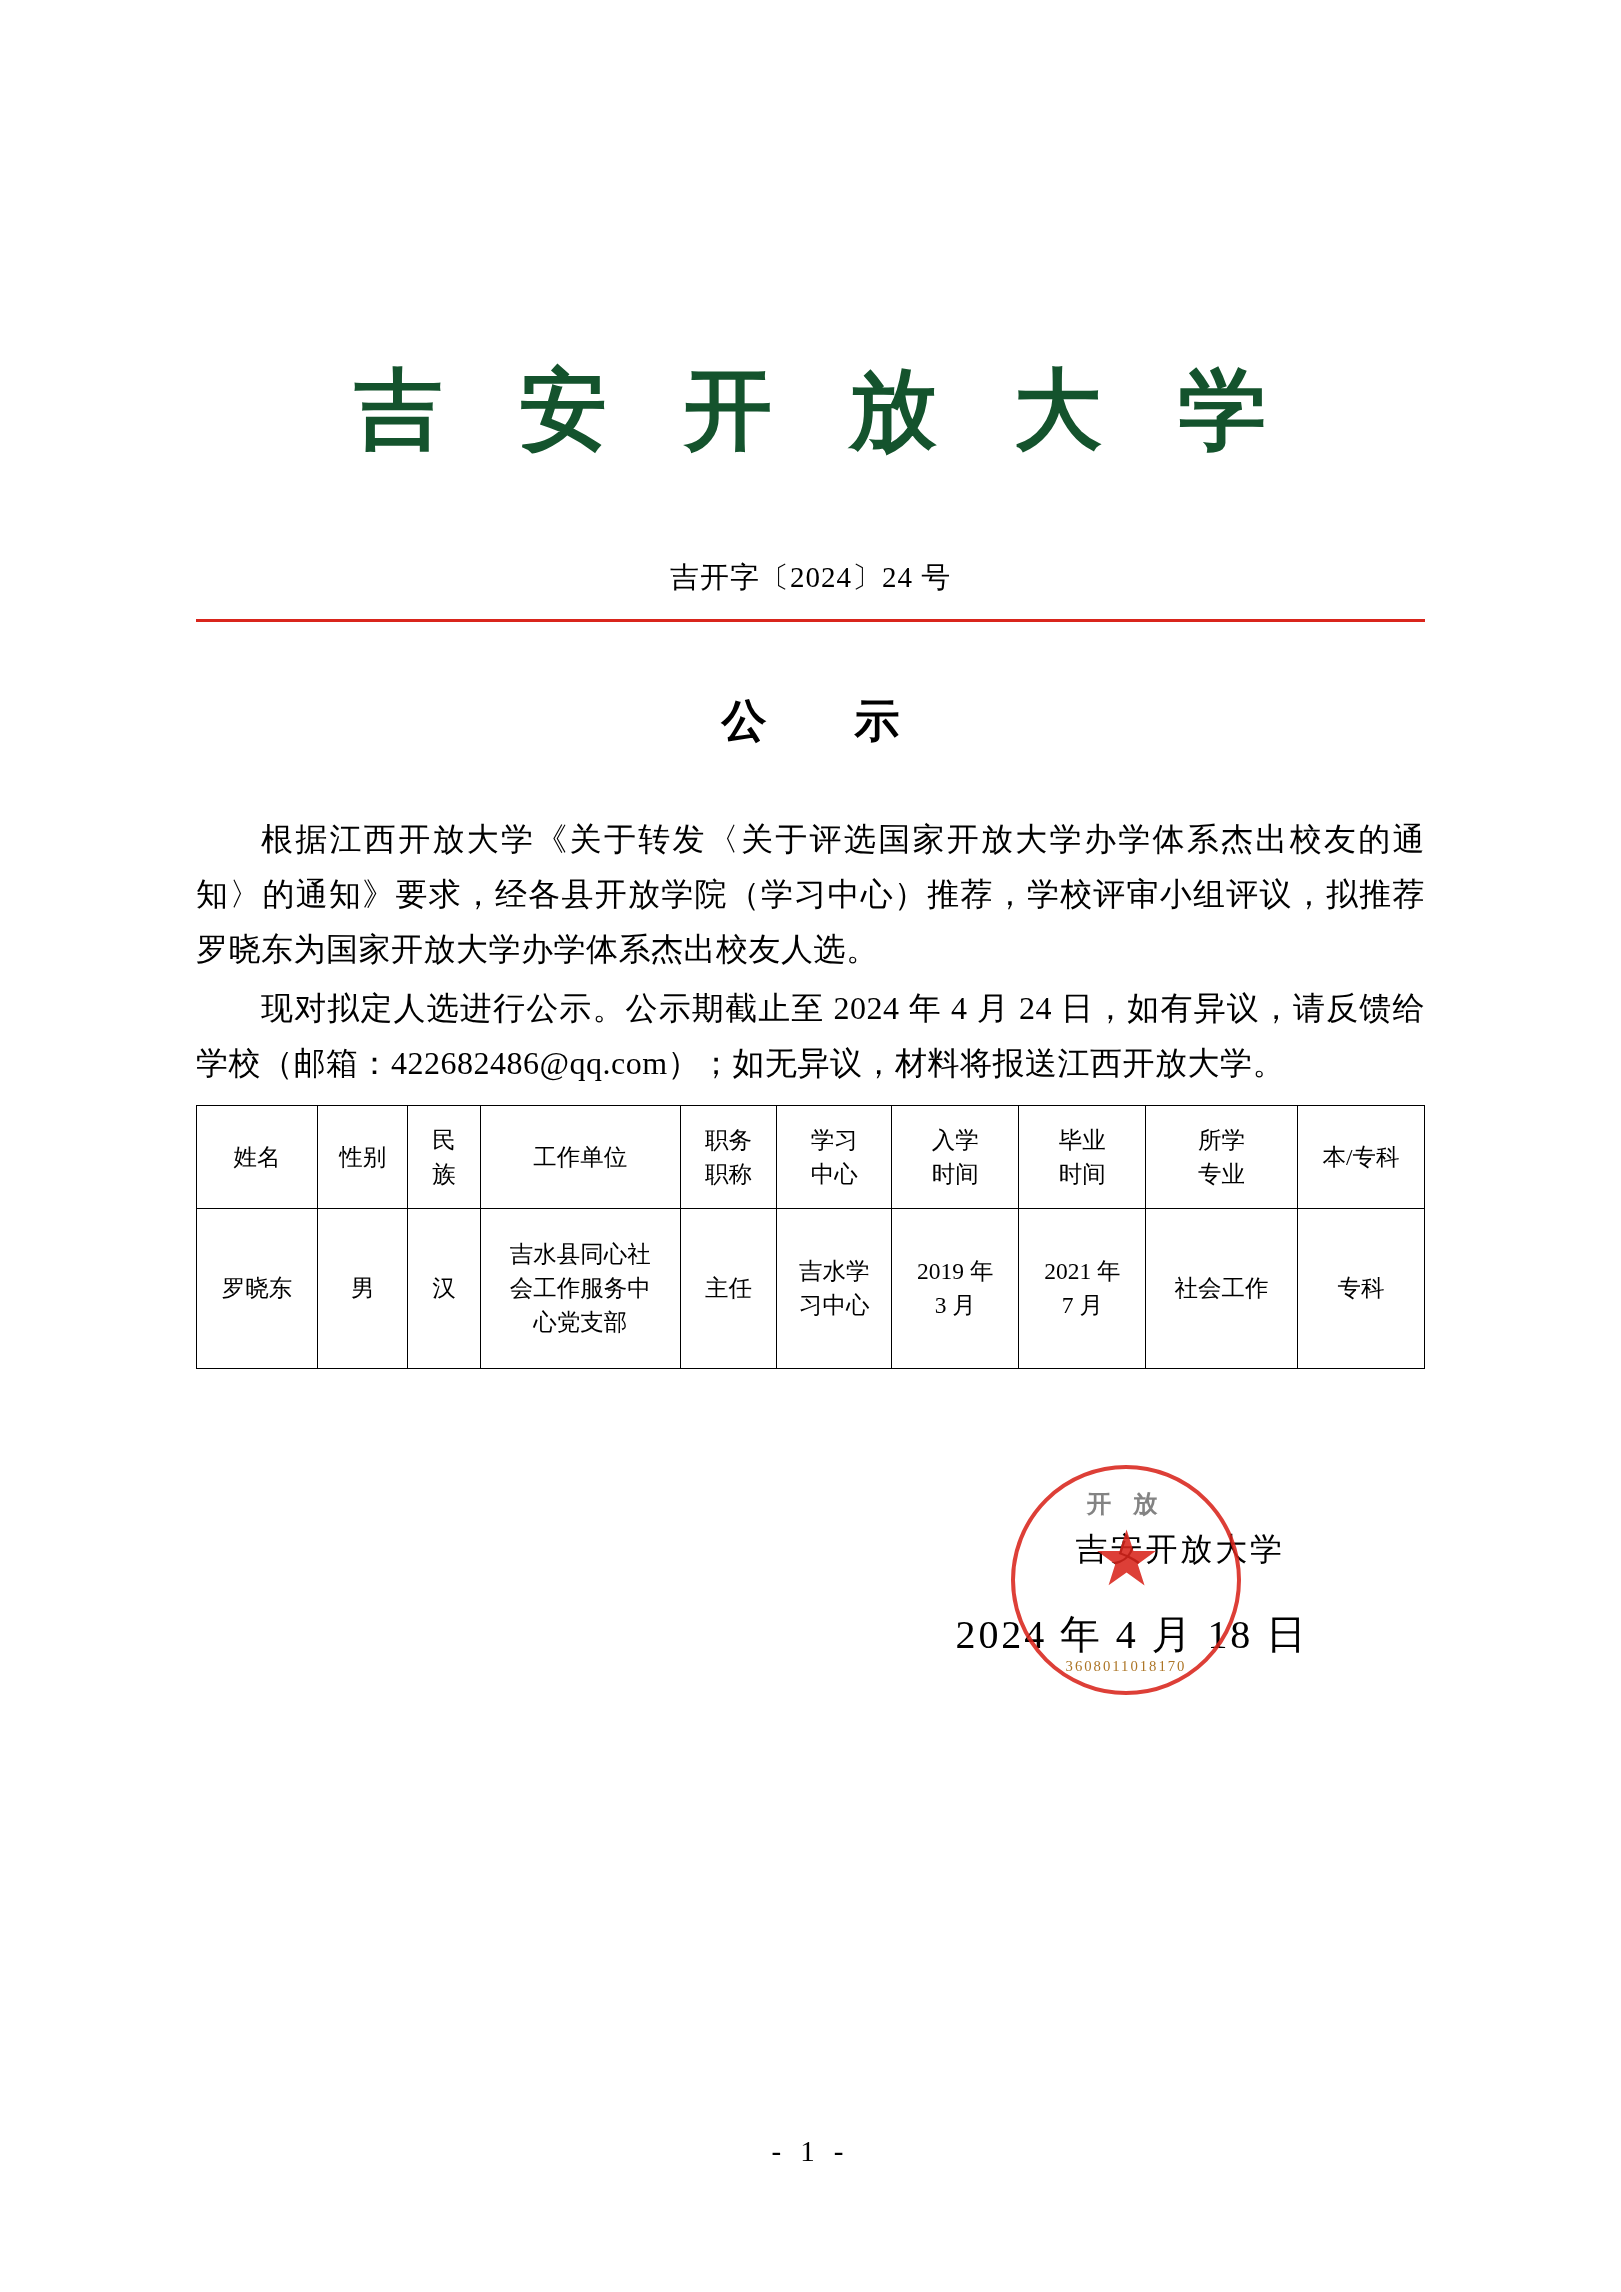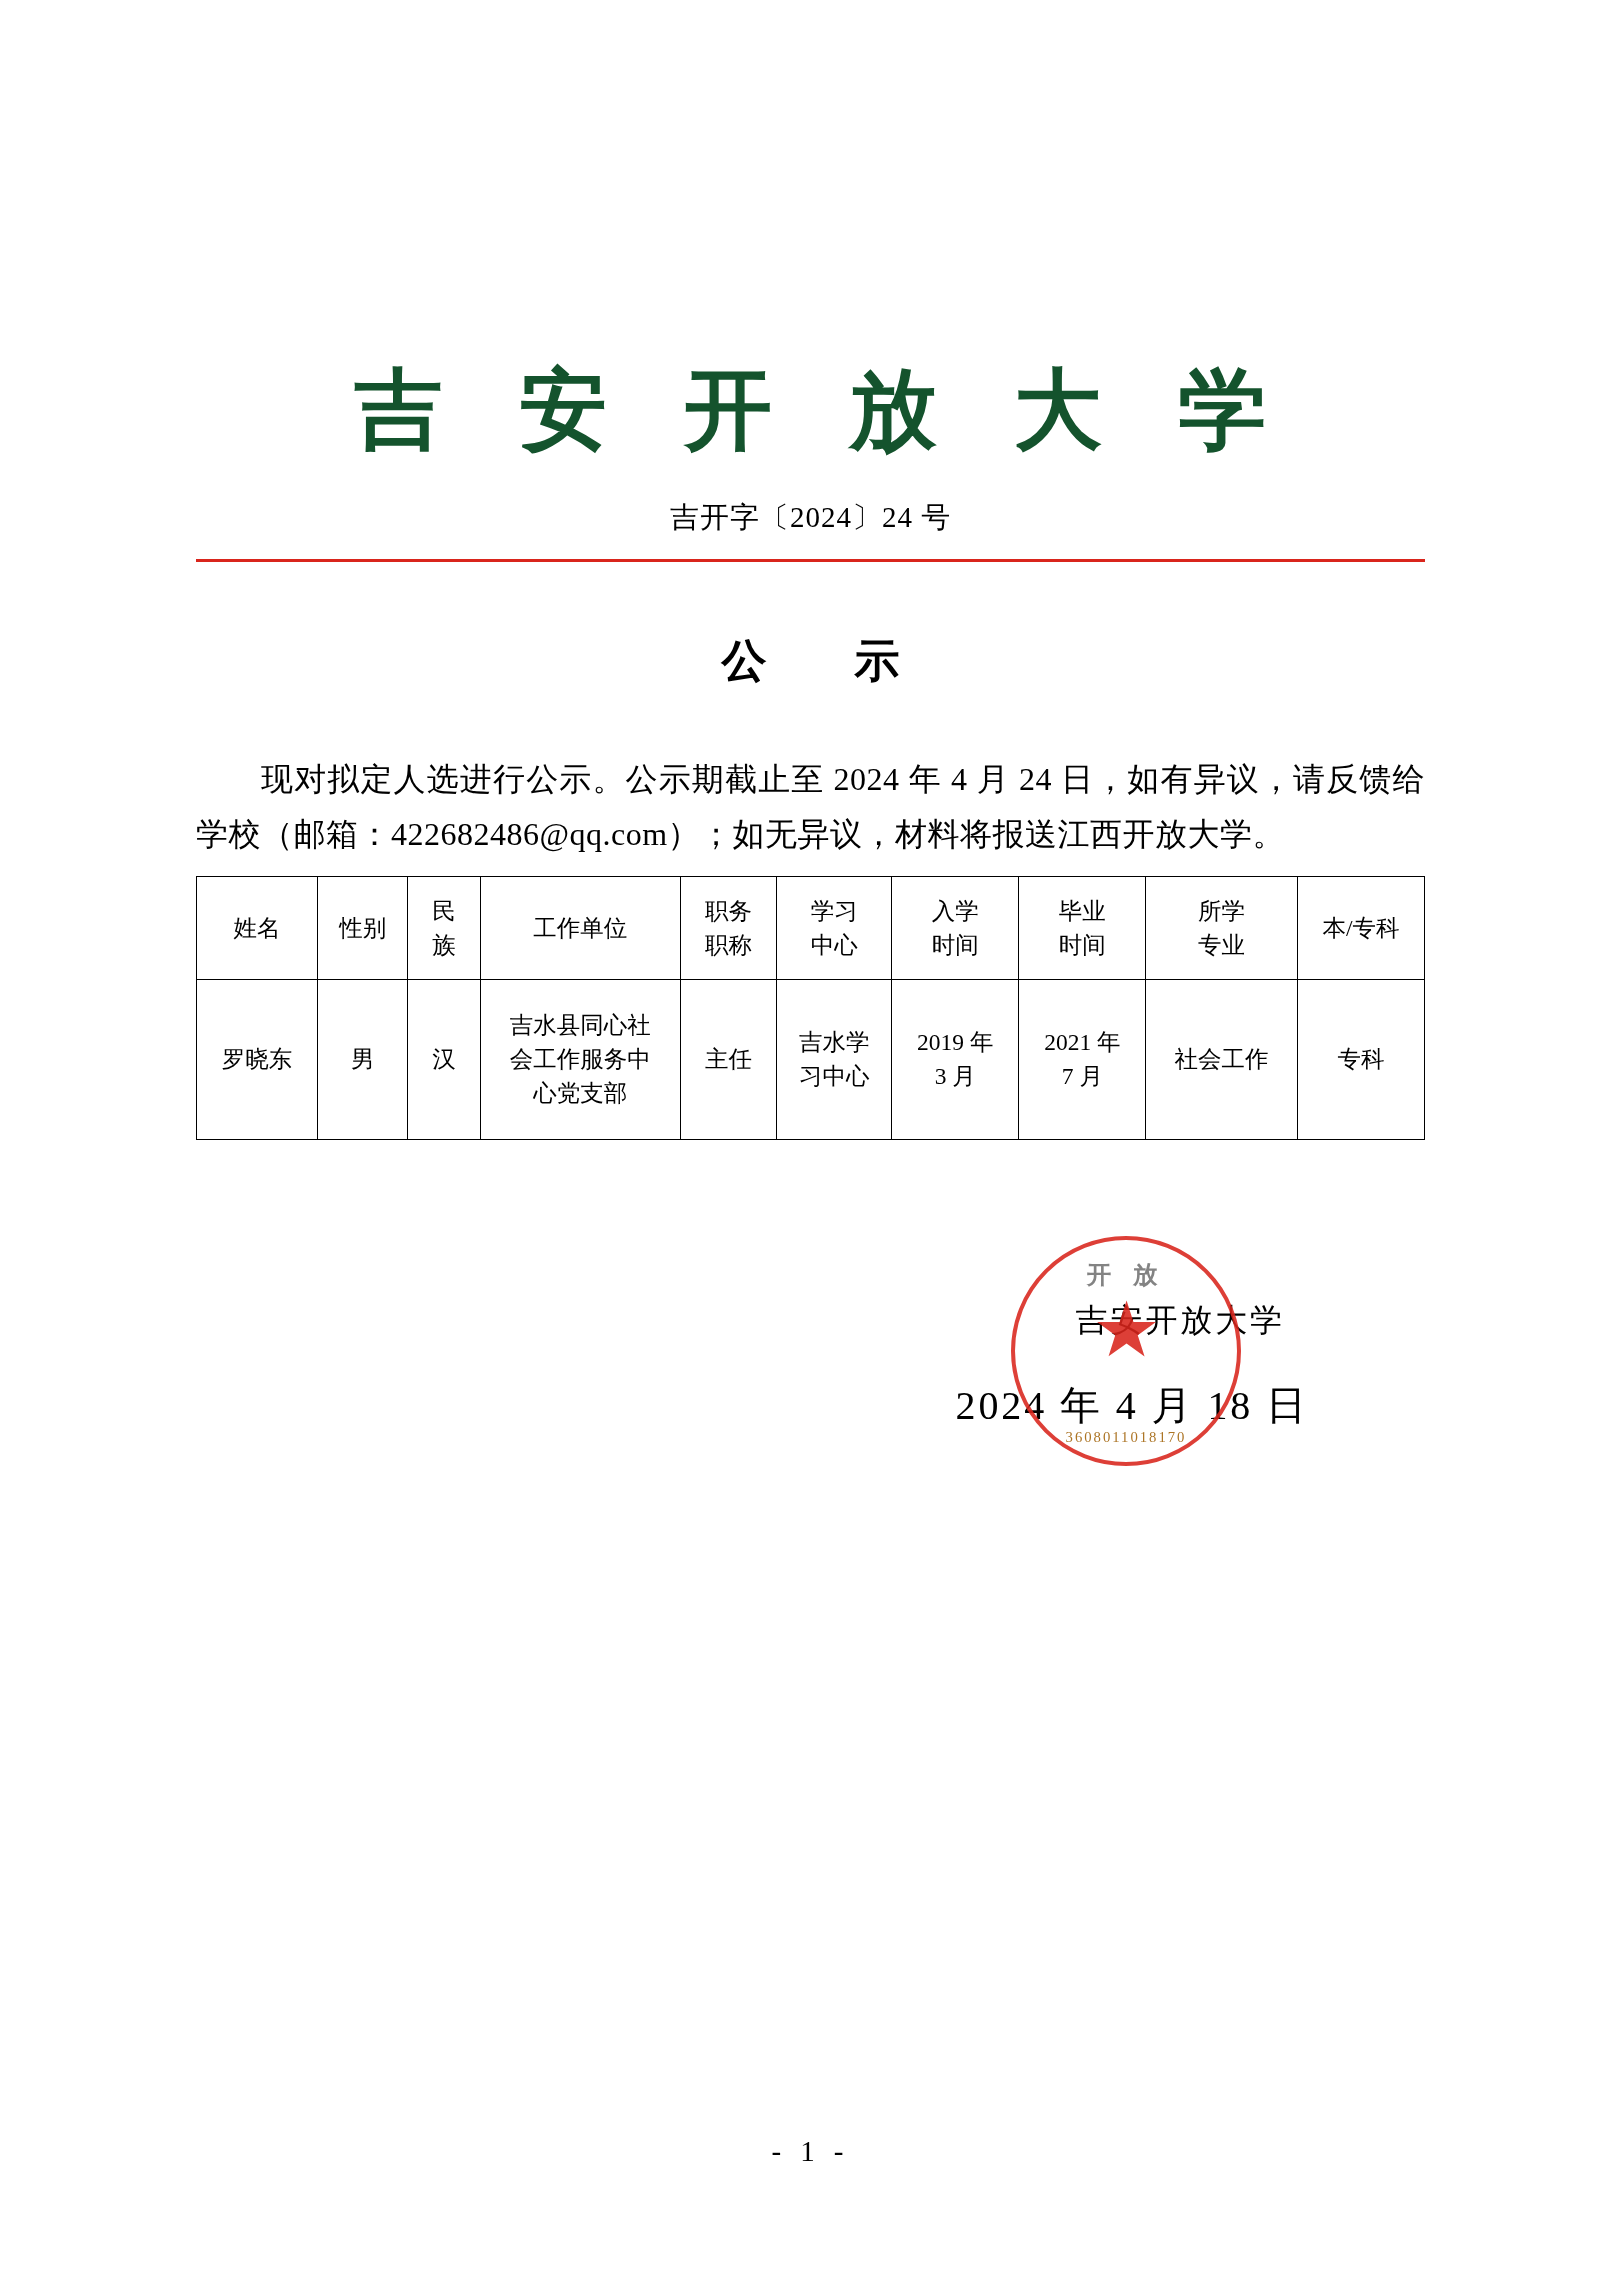--- a/index.html
+++ b/index.html
@@ -34,21 +34,21 @@
     font-family: "Liberation Serif", "DejaVu Serif", serif;
     font-weight: bold;
     font-size: 88px;
     letter-spacing: 27.4px;
     text-indent: 27.4px;
     line-height: 1.1;
     white-space: nowrap;
   }
 
   .doc-number {
-    margin-top: 38px;
+    margin-top: 98px;
     text-align: center;
     font-size: 29px;
     letter-spacing: 1px;
   }
 
   .red-rule {
     margin-top: 21.6px;
     height: 2.9px;
     background: #d9251c;
     width: 100%;
@@ -215,20 +215,21 @@
     <div class="masthead-title">吉 安 开 放 大 学</div>
   </div>
 
   <div class="doc-number">吉开字〔2024〕24 号</div>
 
   <div class="red-rule"></div>
 
   <div class="doc-title">公　示</div>
 
   <div class="body-text">
+    <p>根据江西开放大学《关于转发〈关于评选国家开放大学办学体系杰出校友的通知〉的通知》要求，经各县开放学院（学习中心）推荐，学校评审小组评议，拟推荐罗晓东为国家开放大学办学体系杰出校友人选。</p>
     <p>现对拟定人选进行公示。公示期截止至 2024 年 4 月 24 日，如有异议，请反馈给学校（邮箱：422682486@qq.com）；如无异议，材料将报送江西开放大学。</p>
   </div>
 
 
   <table class="summary">
     <thead>
       <tr>
         <td class="col-1">姓名</td>
         <td class="col-2">性别</td>
         <td class="col-3 two-line">

